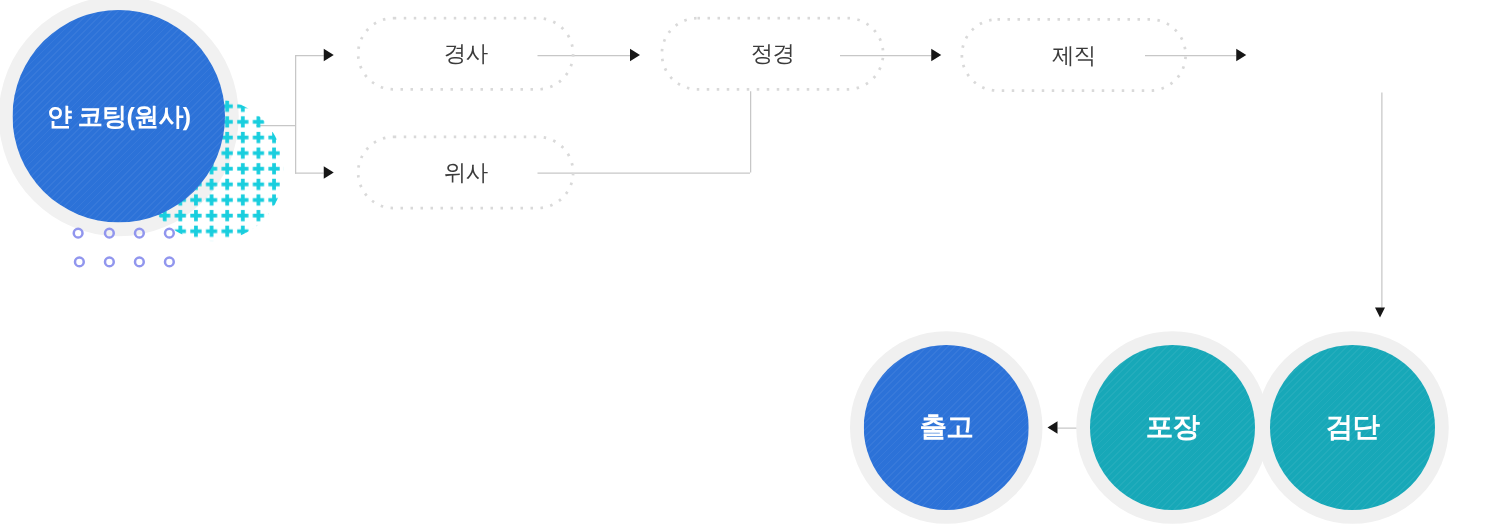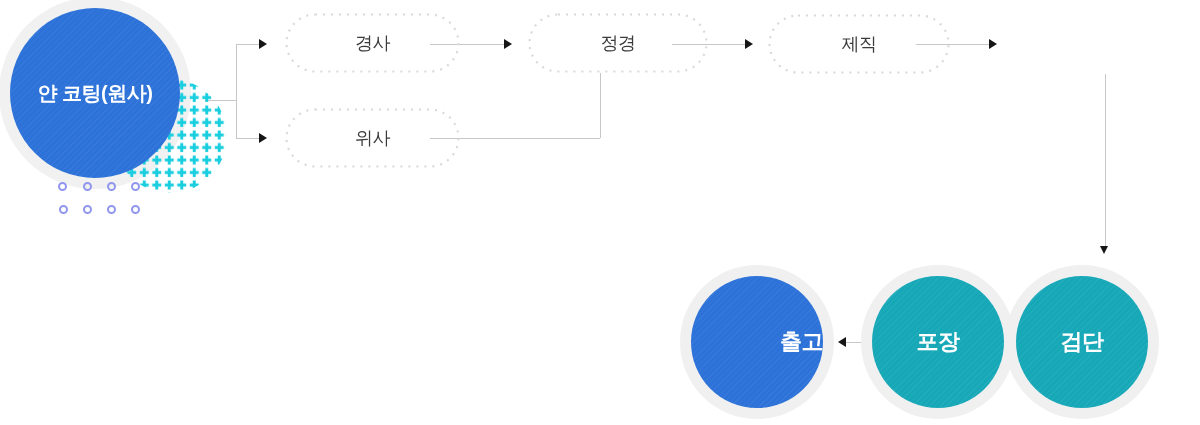--- a/index.html
+++ b/index.html
@@ -155,17 +155,17 @@
   </div>
   <div class="line-h" style="left:1022px;top:342px;width:24px;"></div>
   <div class="arr-l" style="left:1014px;top:337px;"></div>
 
   <div class="node node-end teal" style="left:872px;">
     <span>포장</span>
   </div>
   <div class="line-h" style="left:846px;top:342px;width:26px;"></div>
   <div class="arr-l" style="left:838px;top:337px;"></div>
 
-  <div class="node node-end blue" style="left:691px;justify-content:flex-end;">
+  <div class="node node-end blue" style="left:691px;">
     <span>출고</span>
   </div>
 
 </div>
 
 </body></html>

